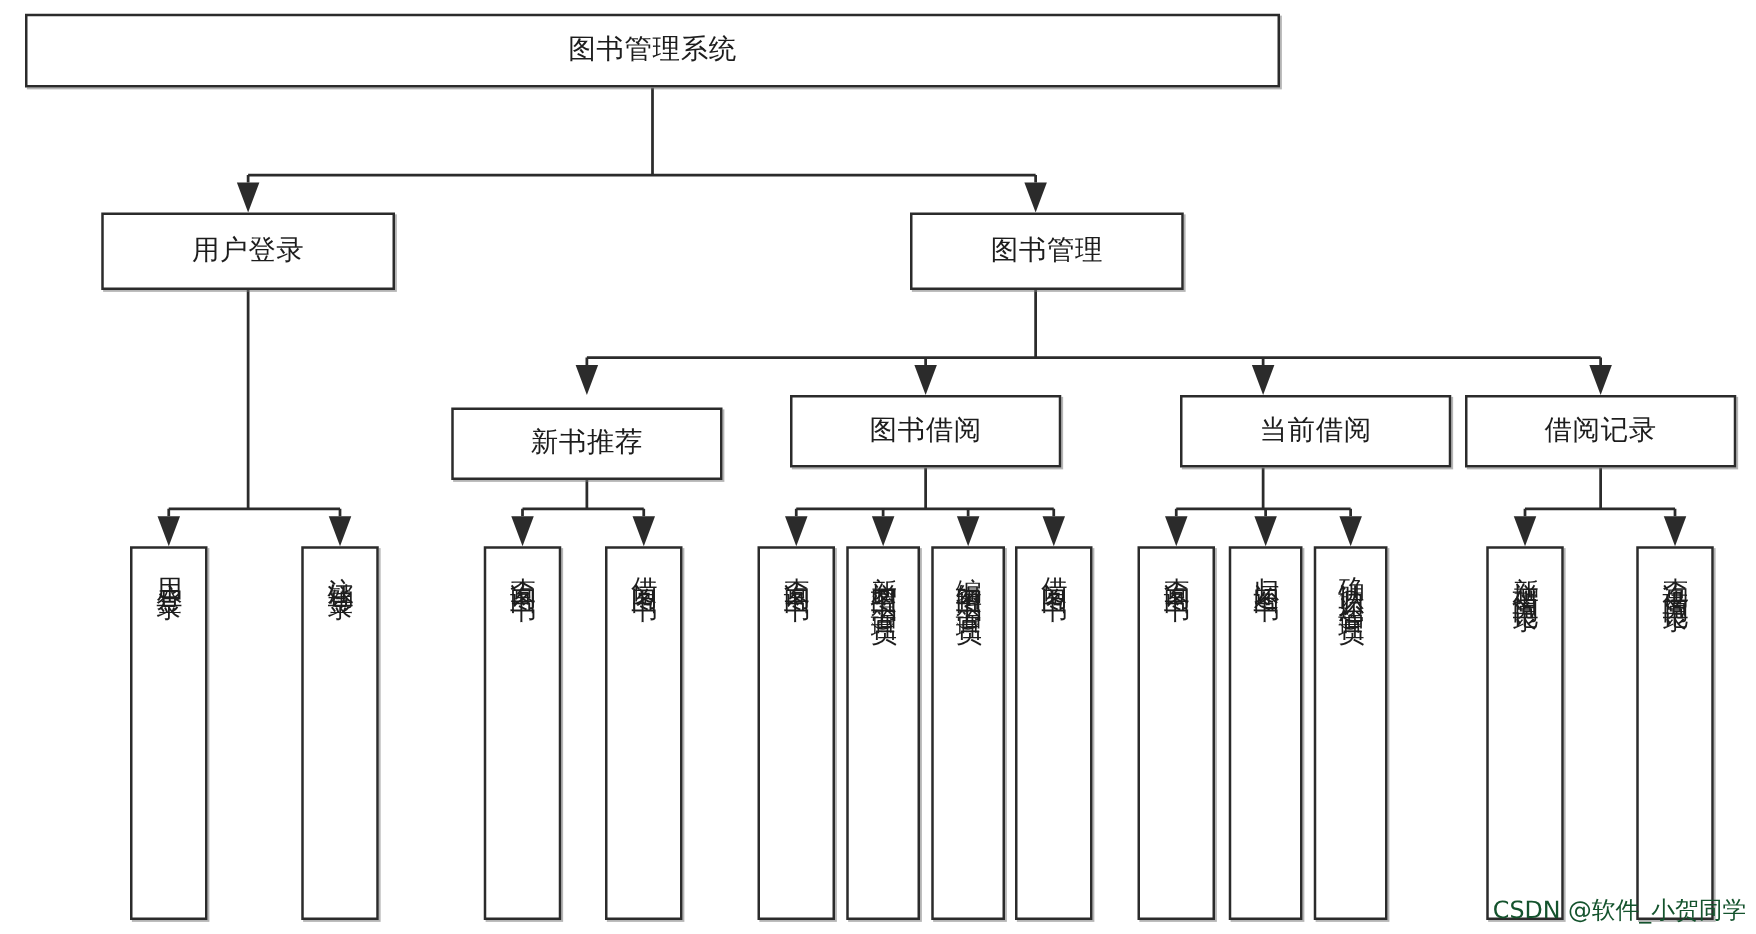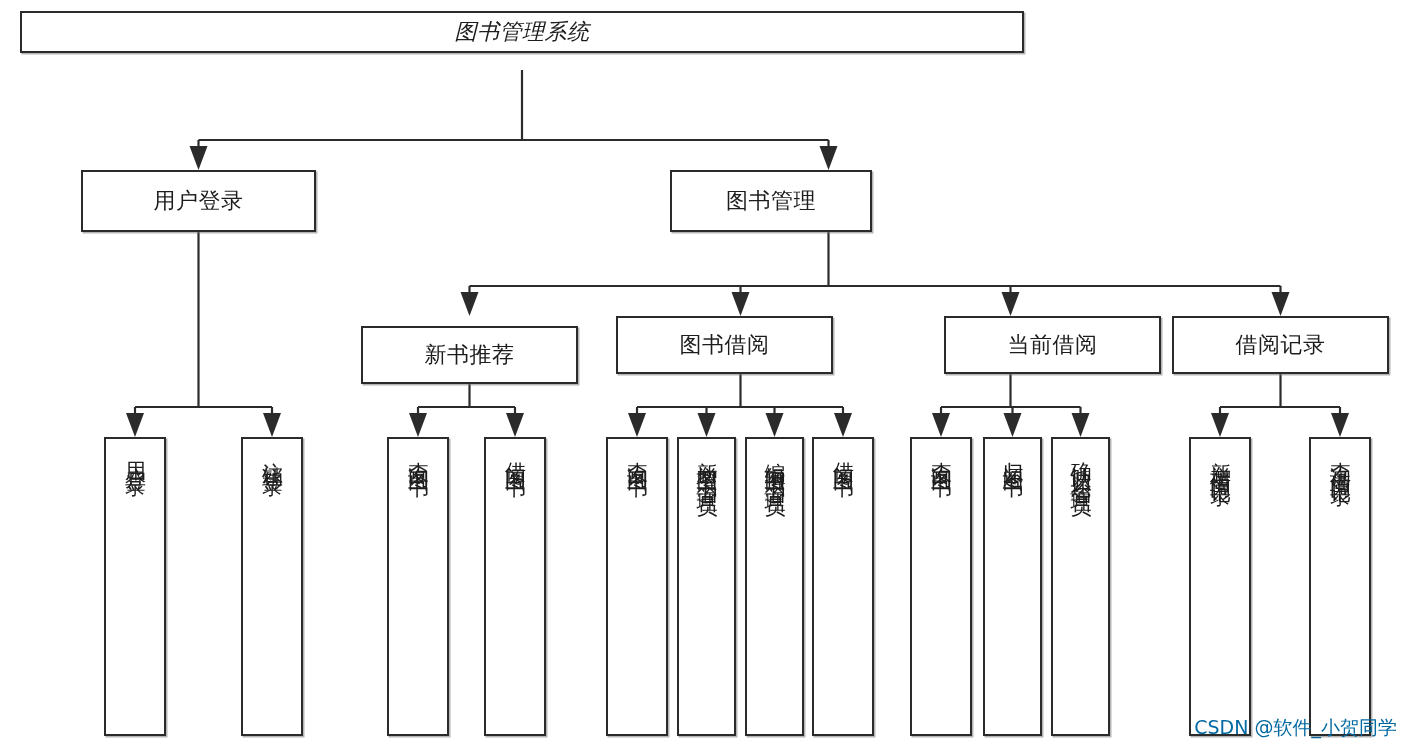--- a/index.html
+++ b/index.html
@@ -66,21 +66,21 @@
   }
   #connectors polygon.arrow-head {
     fill: #2b2b2b;
     stroke: none;
   }
   .watermark {
     position: absolute;
     right: 8px;
     bottom: 6px;
     font-size: 19px;
-    color: #0369a1;
+    color: #14532d;
     white-space: nowrap;
     user-select: none;
   }
 </style>
 </head>
 <body>
 
 <div id="diagram-root">
   <svg id="connectors" viewBox="0 0 1405 747" width="1405" height="747">
       <line x1="522" y1="70" x2="522" y2="140"></line>
@@ -130,33 +130,33 @@
       <line x1="1080.5" y1="407" x2="1080.5" y2="413"></line>
       <polygon points="1071.5,413 1089.5,413 1080.5,437" class="arrow-head"></polygon>
       <line x1="1280.5" y1="374" x2="1280.5" y2="407"></line>
       <line x1="1220" y1="407" x2="1340" y2="407"></line>
       <line x1="1220" y1="407" x2="1220" y2="413"></line>
       <polygon points="1211,413 1229,413 1220,437" class="arrow-head"></polygon>
       <line x1="1340" y1="407" x2="1340" y2="413"></line>
       <polygon points="1331,413 1349,413 1340,437" class="arrow-head"></polygon>
     </svg>
   <div id="node-layer">
-      <div class="node-box" style="left: 20px; top: 11px; width: 1004px; height: 42px; font-style: italic;">
+      <div class="node-box" style="left: 20px; top: 11px; width: 1004px; height: 59px;">
         <span class="node-label-h">图书管理系统</span>
       </div>
       <div class="node-box" style="left: 81px; top: 170px; width: 235px; height: 62px;">
         <span class="node-label-h">用户登录</span>
       </div>
-      <div class="node-box" style="left: 670px; top: 170px; width: 202px; height: 62px;">
+      <div class="node-box" style="left: 728px; top: 170px; width: 219px; height: 62px;">
         <span class="node-label-h">图书管理</span>
       </div>
       <div class="node-box" style="left: 361px; top: 316px; width: 217px; height: 58px; margin-top: 10px;">
         <span class="node-label-h">新书推荐</span>
       </div>
-      <div class="node-box" style="left: 616px; top: 316px; width: 217px; height: 58px;">
+      <div class="node-box" style="left: 632px; top: 316px; width: 217px; height: 58px;">
         <span class="node-label-h">图书借阅</span>
       </div>
       <div class="node-box" style="left: 944px; top: 316px; width: 217px; height: 58px;">
         <span class="node-label-h">当前借阅</span>
       </div>
       <div class="node-box" style="left: 1172px; top: 316px; width: 217px; height: 58px;">
         <span class="node-label-h">借阅记录</span>
       </div>
       <div class="node-box leaf" style="left: 104px; top: 437px; width: 62px; height: 299px;">
         <span class="node-label-v">用户登录</span>

